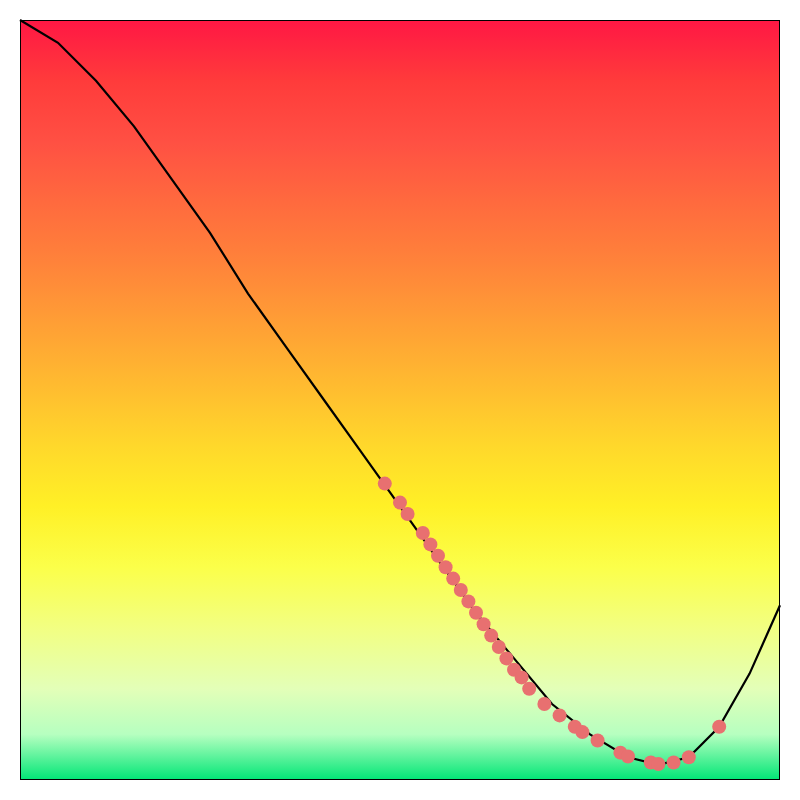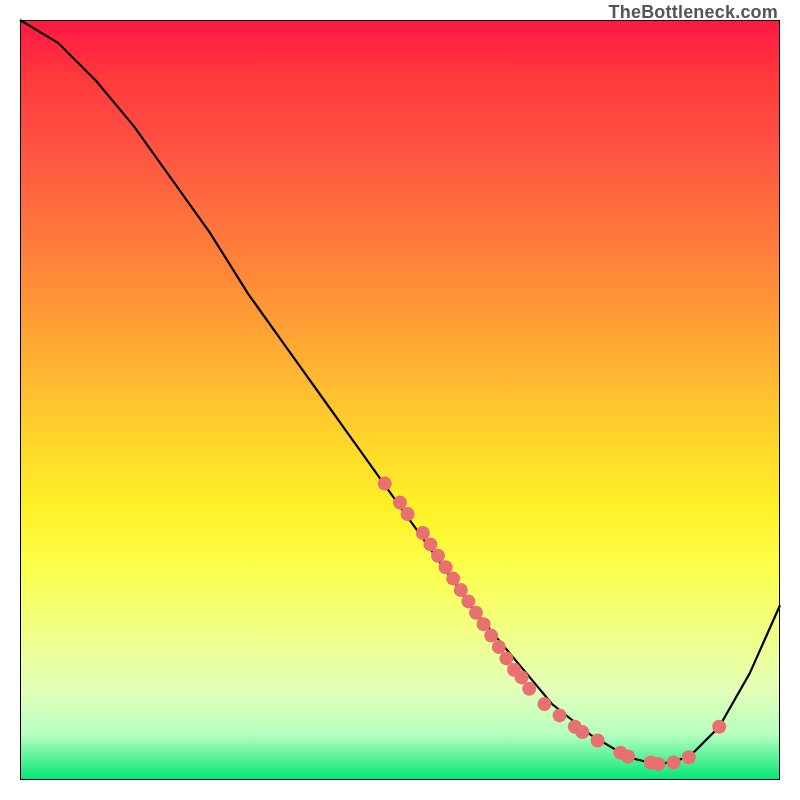--- a/index.html
+++ b/index.html
@@ -71,21 +71,20 @@
     font-weight: 600;
     color: #555555;
     letter-spacing: 0.2px;
   }
 </style>
 </head>
 <body>
 
 <div class="chart-container">
 
-  <div class="watermark">TheBottleneck.com</div>
 
   <div class="plot-area">
     <div class="gradient-bg"></div>
 
     <svg class="curve-layer" viewBox="0 0 760 760">
       <path id="curve-path" fill="none" stroke="#000000" stroke-width="2.2" d="M0.00 0.00 L38.00 22.80 L76.00 60.80 L114.00 106.40 L152.00 159.60 L190.00 212.80 L228.00 273.60 L266.00 326.80 L304.00 380.00 L342.00 433.20 L380.00 486.40 L418.00 539.60 L456.00 592.80 L494.00 638.40 L532.00 684.00 L570.00 714.40 L608.00 737.20 L638.40 744.80 L668.80 737.20 L699.20 706.80 L729.60 653.60 L760.00 585.20"></path>
       <g id="scatter-group">
           <circle cx="364.80" cy="463.60" r="7" fill="#e87070"></circle>
           <circle cx="380.00" cy="482.60" r="7" fill="#e87070"></circle>
           <circle cx="387.60" cy="494.00" r="7" fill="#e87070"></circle>

